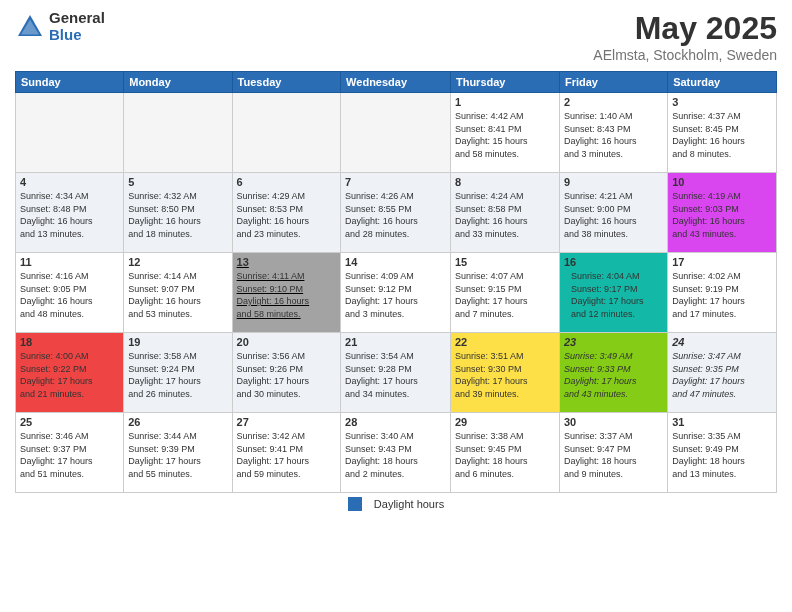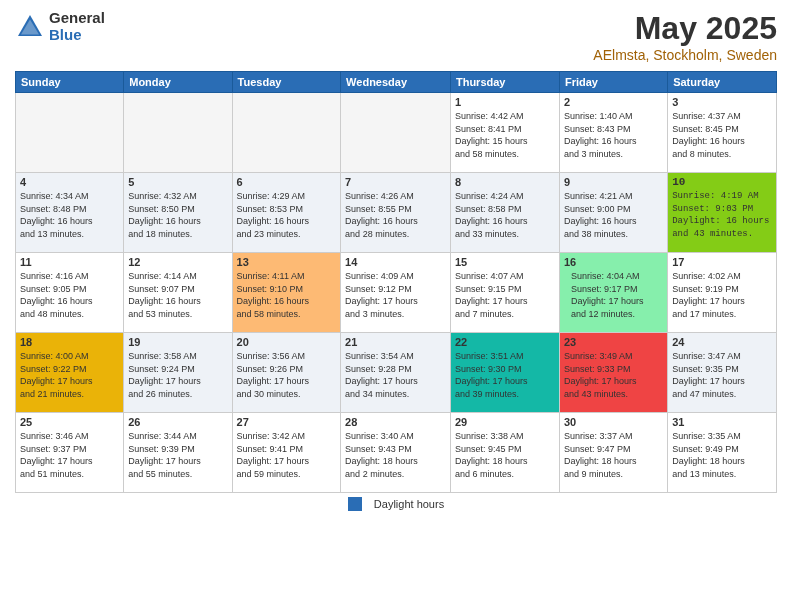--- a/index.html
+++ b/index.html
@@ -49,21 +49,21 @@
     .title-block {
       text-align: right;
     }
     .title-month {
       font-size: 32px;
       font-weight: bold;
       color: #333;
     }
     .title-location {
       font-size: 14px;
-      color: #a16207;
+      color: #737373;
     }
     .calendar {
       width: 100%;
       border-collapse: collapse;
       font-size: 9.5px;
     }
     .calendar th {
       background: #2a6db5;
       color: #fff;
       text-align: left;
@@ -216,21 +216,21 @@
 Daylight: 16 hours
 and 33 minutes.</div>
           </td>
           <td style="background: rgb(238, 242, 247);">
             <span class="day-num">9</span>
             <div class="day-info" style="white-space: pre-line;">Sunrise: 4:21 AM
 Sunset: 9:00 PM
 Daylight: 16 hours
 and 38 minutes.</div>
           </td>
-          <td style="background: #84cc16; font-family: Liberation Mono, monospace;">
+          <td style="background: #d946ef;">
             <span class="day-num">10</span>
             <div class="day-info" style="white-space: pre-line;">Sunrise: 4:19 AM
 Sunset: 9:03 PM
 Daylight: 16 hours
 and 43 minutes.</div>
           </td>
         </tr>
         <tr>
           <td style="background: rgb(255, 255, 255);">
             <span class="day-num">11</span>
@@ -239,58 +239,58 @@
 Daylight: 16 hours
 and 48 minutes.</div>
           </td>
           <td style="background: rgb(255, 255, 255);">
             <span class="day-num">12</span>
             <div class="day-info" style="white-space: pre-line;">Sunrise: 4:14 AM
 Sunset: 9:07 PM
 Daylight: 16 hours
 and 53 minutes.</div>
           </td>
-          <td style="background: #fdba74;">
+          <td style="background: #a3a3a3; text-decoration: underline;">
             <span class="day-num">13</span>
             <div class="day-info" style="white-space: pre-line;">Sunrise: 4:11 AM
 Sunset: 9:10 PM
 Daylight: 16 hours
 and 58 minutes.</div>
           </td>
           <td style="background: rgb(255, 255, 255);">
             <span class="day-num">14</span>
             <div class="day-info" style="white-space: pre-line;">Sunrise: 4:09 AM
 Sunset: 9:12 PM
 Daylight: 17 hours
 and 3 minutes.</div>
           </td>
           <td style="background: rgb(255, 255, 255);">
             <span class="day-num">15</span>
             <div class="day-info" style="white-space: pre-line;">Sunrise: 4:07 AM
 Sunset: 9:15 PM
 Daylight: 17 hours
 and 7 minutes.</div>
           </td>
-          <td style="background: #86efac;">
+          <td style="background: #14b8a6;">
             <span class="day-num">16</span>
             <div class="day-info" style="white-space: pre-line; margin-left: 7px;">Sunrise: 4:04 AM
 Sunset: 9:17 PM
 Daylight: 17 hours
 and 12 minutes.</div>
           </td>
           <td style="background: rgb(255, 255, 255);">
             <span class="day-num">17</span>
             <div class="day-info" style="white-space: pre-line;">Sunrise: 4:02 AM
 Sunset: 9:19 PM
 Daylight: 17 hours
 and 17 minutes.</div>
           </td>
         </tr>
         <tr>
-          <td style="background: #eab308;">
+          <td style="background: #ef4444;">
             <span class="day-num">18</span>
             <div class="day-info" style="white-space: pre-line;">Sunrise: 4:00 AM
 Sunset: 9:22 PM
 Daylight: 17 hours
 and 21 minutes.</div>
           </td>
           <td style="background: rgb(238, 242, 247);">
             <span class="day-num">19</span>
             <div class="day-info" style="white-space: pre-line;">Sunrise: 3:58 AM
 Sunset: 9:24 PM
@@ -304,35 +304,35 @@
 Daylight: 17 hours
 and 30 minutes.</div>
           </td>
           <td style="background: rgb(238, 242, 247);">
             <span class="day-num">21</span>
             <div class="day-info" style="white-space: pre-line;">Sunrise: 3:54 AM
 Sunset: 9:28 PM
 Daylight: 17 hours
 and 34 minutes.</div>
           </td>
-          <td style="background: #14b8a6;">
+          <td style="background: #fde047;">
             <span class="day-num">22</span>
             <div class="day-info" style="white-space: pre-line;">Sunrise: 3:51 AM
 Sunset: 9:30 PM
 Daylight: 17 hours
 and 39 minutes.</div>
           </td>
-          <td style="background: #ef4444;">
+          <td style="background: #84cc16; font-style: italic;">
             <span class="day-num">23</span>
             <div class="day-info" style="white-space: pre-line;">Sunrise: 3:49 AM
 Sunset: 9:33 PM
 Daylight: 17 hours
 and 43 minutes.</div>
           </td>
-          <td style="background: rgb(238, 242, 247);">
+          <td style="background: rgb(238, 242, 247); font-style: italic;">
             <span class="day-num">24</span>
             <div class="day-info" style="white-space: pre-line;">Sunrise: 3:47 AM
 Sunset: 9:35 PM
 Daylight: 17 hours
 and 47 minutes.</div>
           </td>
         </tr>
         <tr>
           <td style="background: rgb(255, 255, 255);">
             <span class="day-num">25</span>

